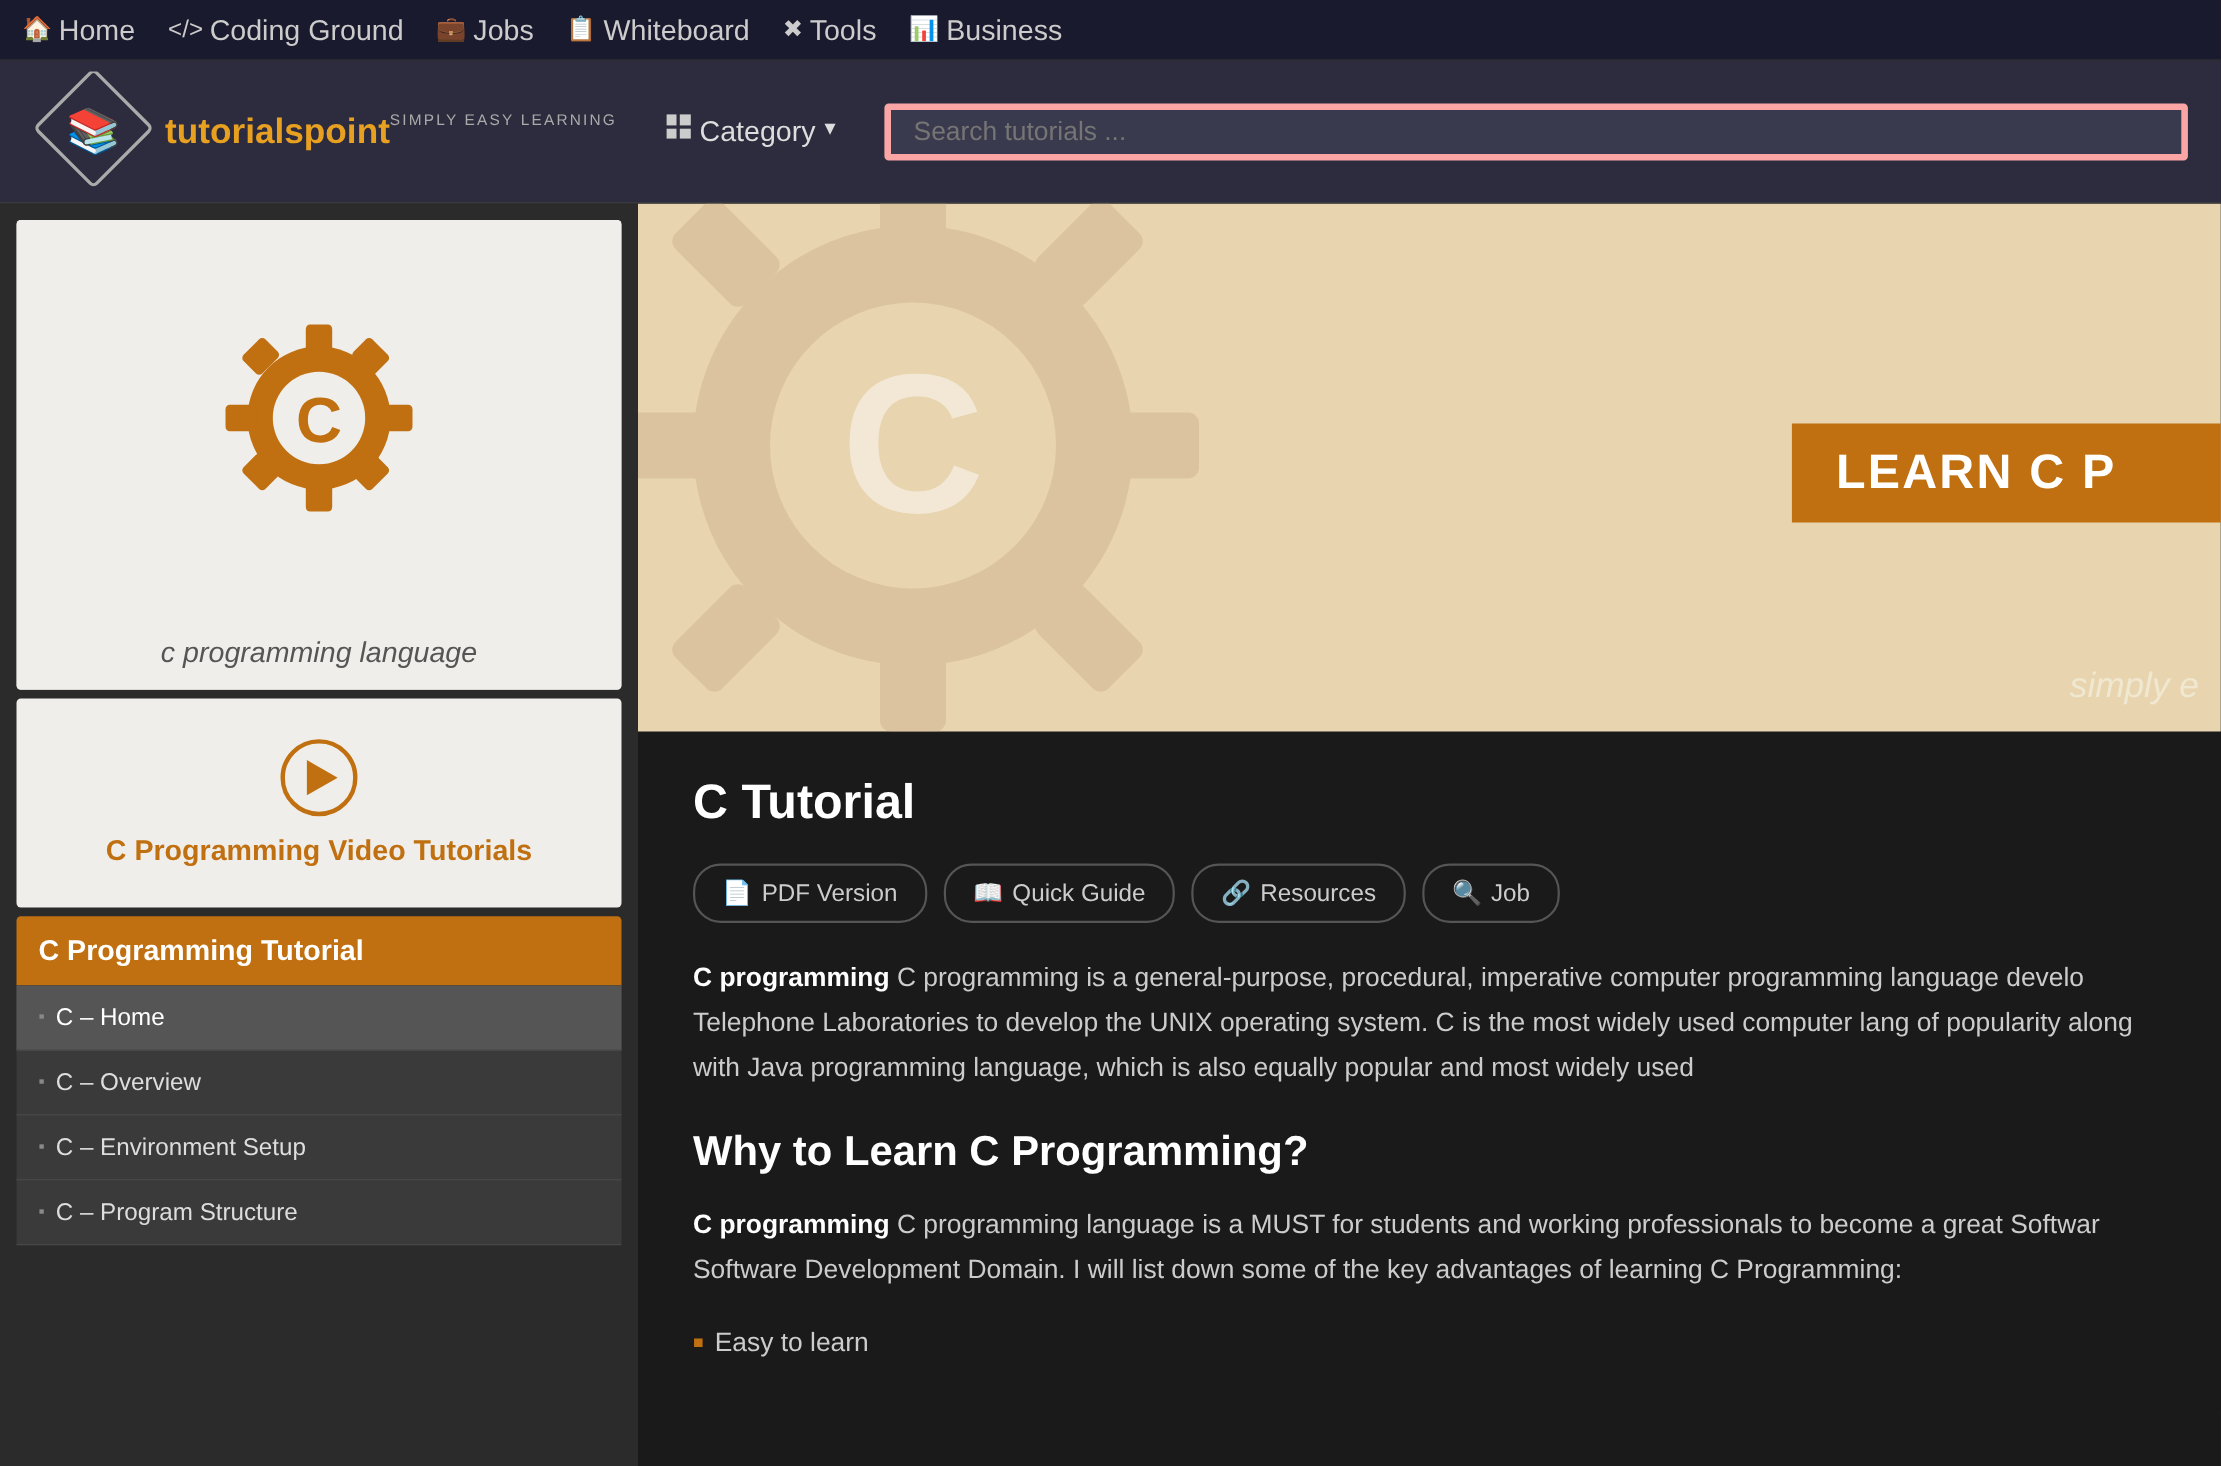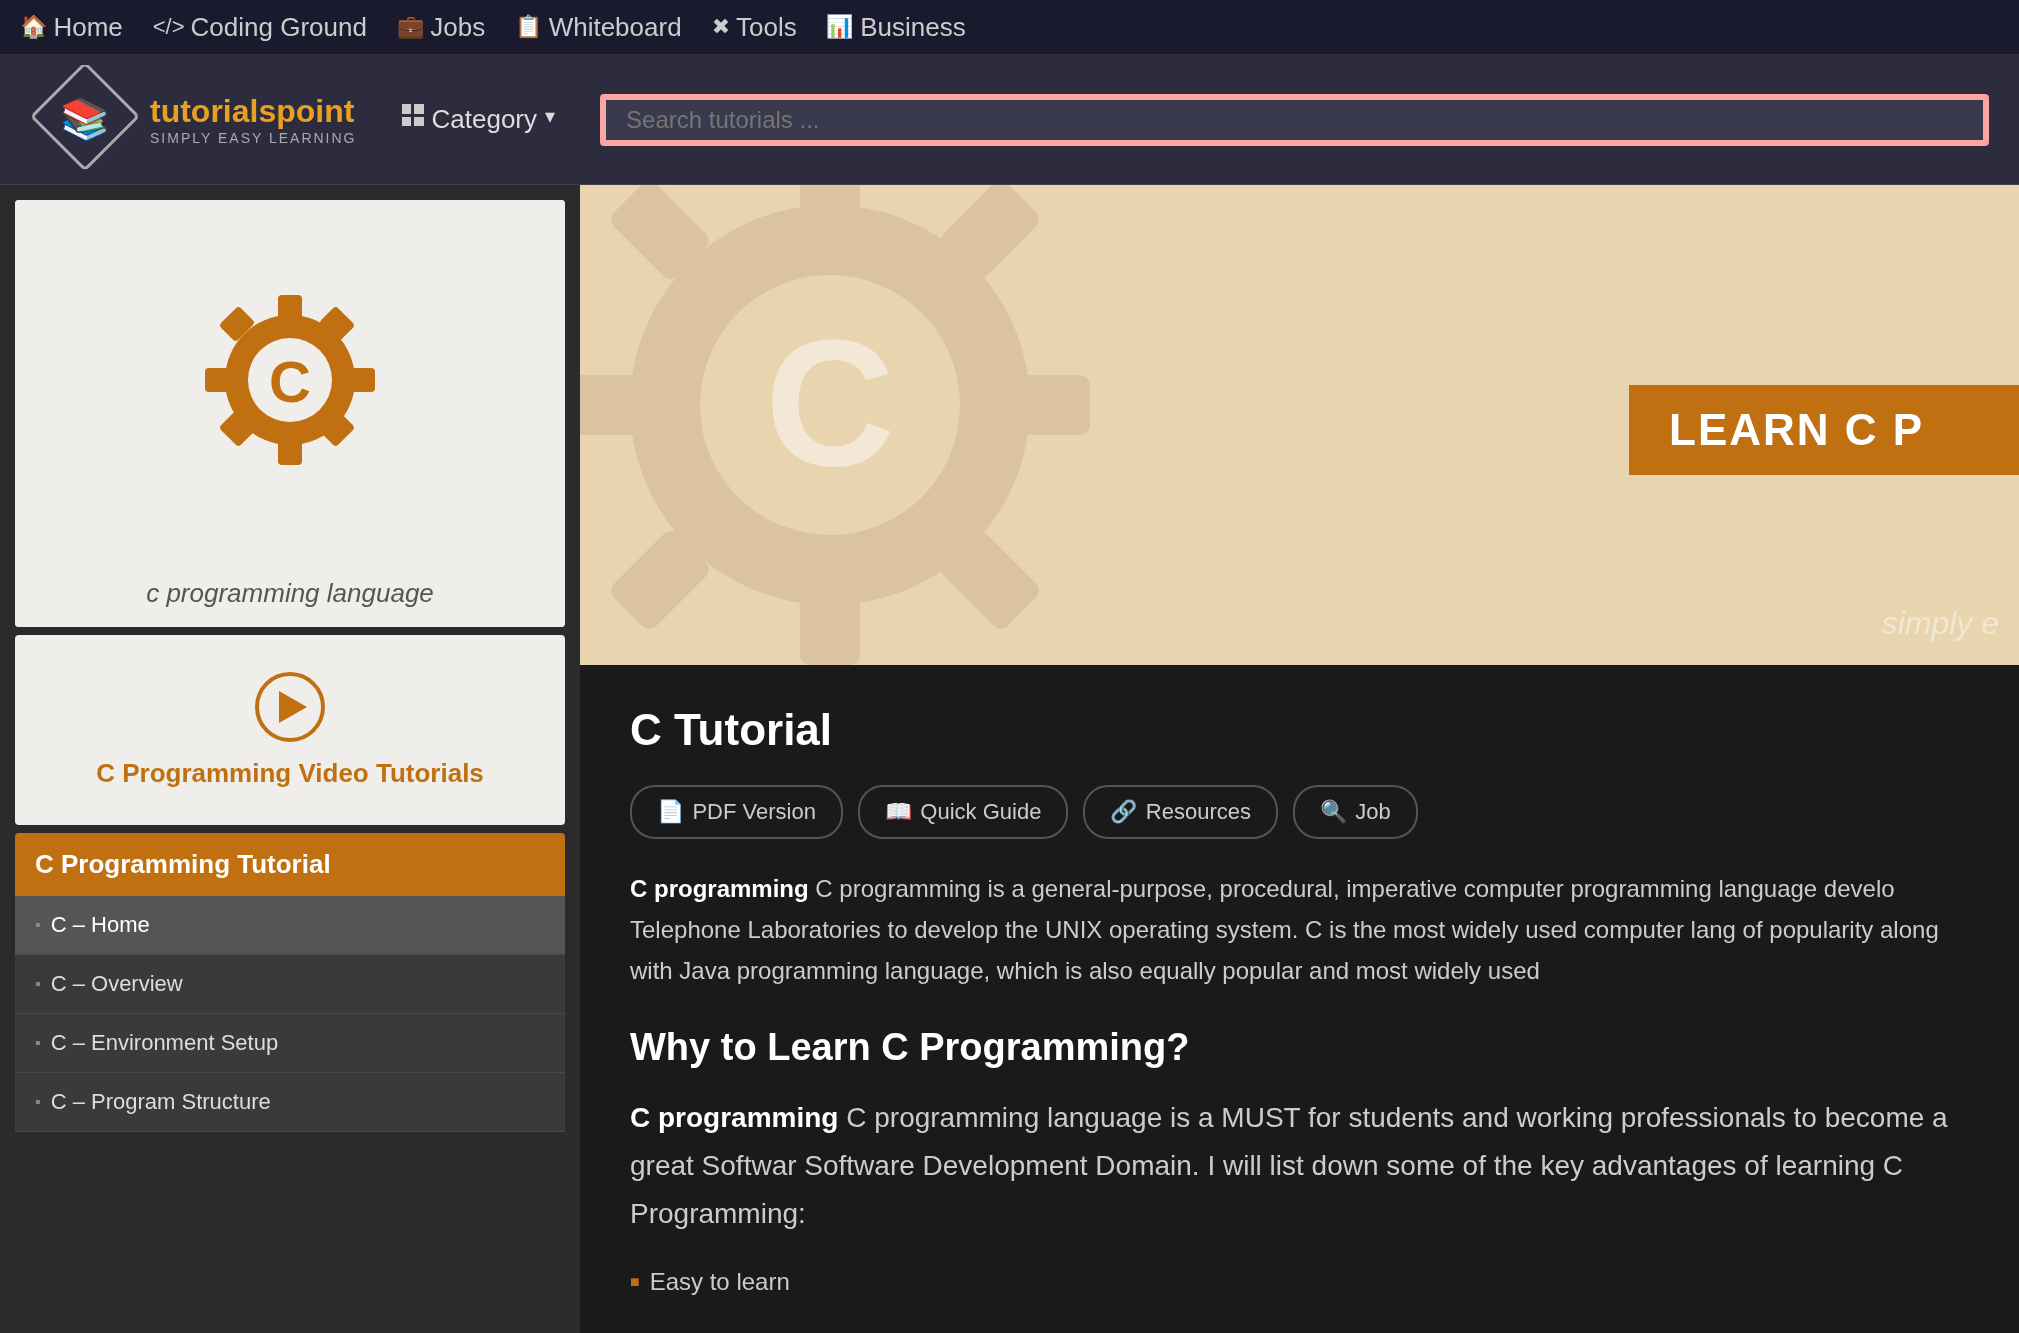--- a/index.html
+++ b/index.html
@@ -42,21 +42,21 @@
       gap: 30px;
       border-bottom: 1px solid #444;
     }
     .logo-area {
       display: flex;
       align-items: center;
       gap: 10px;
     }
     .logo-text-area {
       display: flex;
-      flex-direction: column;
+      flex-direction: row;
     }
     .logo-brand {
       font-size: 32px;
       font-weight: bold;
       color: #fff;
     }
     .logo-brand span { color: #e8a020; }
     .logo-tagline {
       font-size: 14px;
       color: #aaa;
@@ -328,21 +328,21 @@
 
     .section-heading {
       color: #fff;
       font-size: 38px;
       font-weight: bold;
       margin-bottom: 25px;
       margin-top: 10px;
     }
     .section-text {
       color: #ccc;
-      font-size: 28px;
+      font-size: 24px;
       line-height: 1.7;
       margin-bottom: 25px;
     }
     .section-text strong { color: #fff; }
 
     .bullet-list {
       list-style: none;
       padding-left: 0;
     }
     .bullet-list li {

